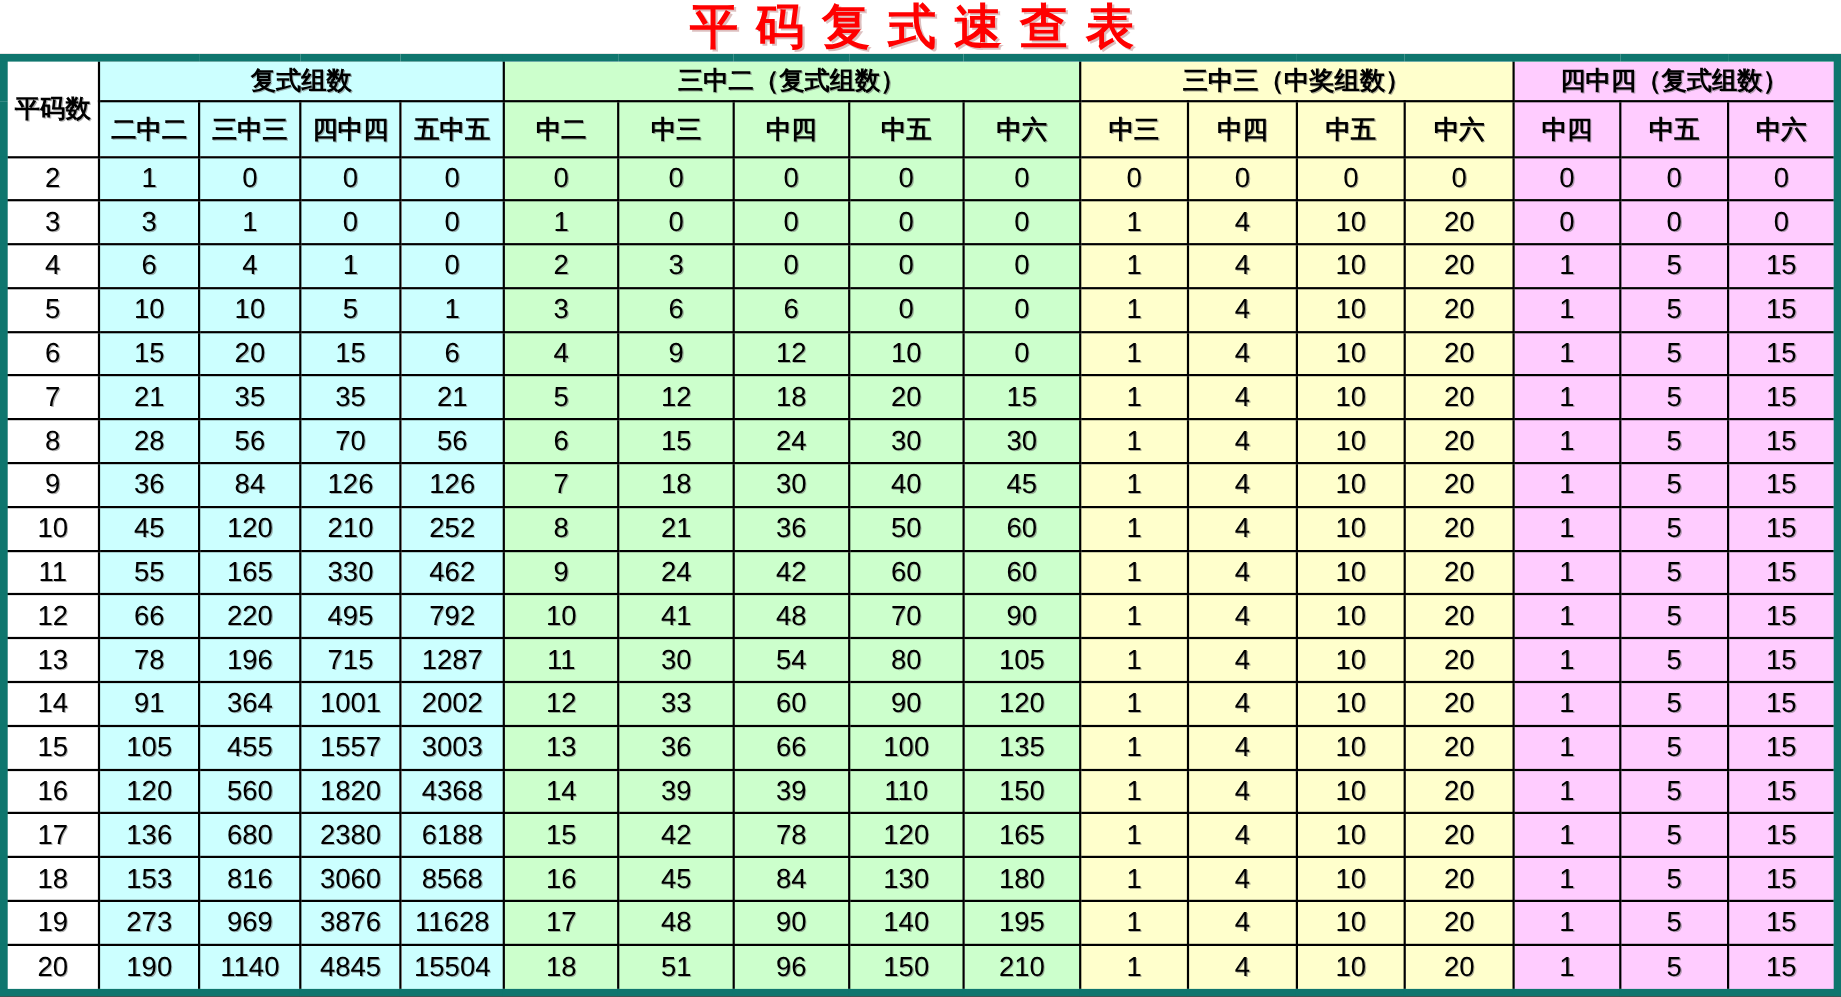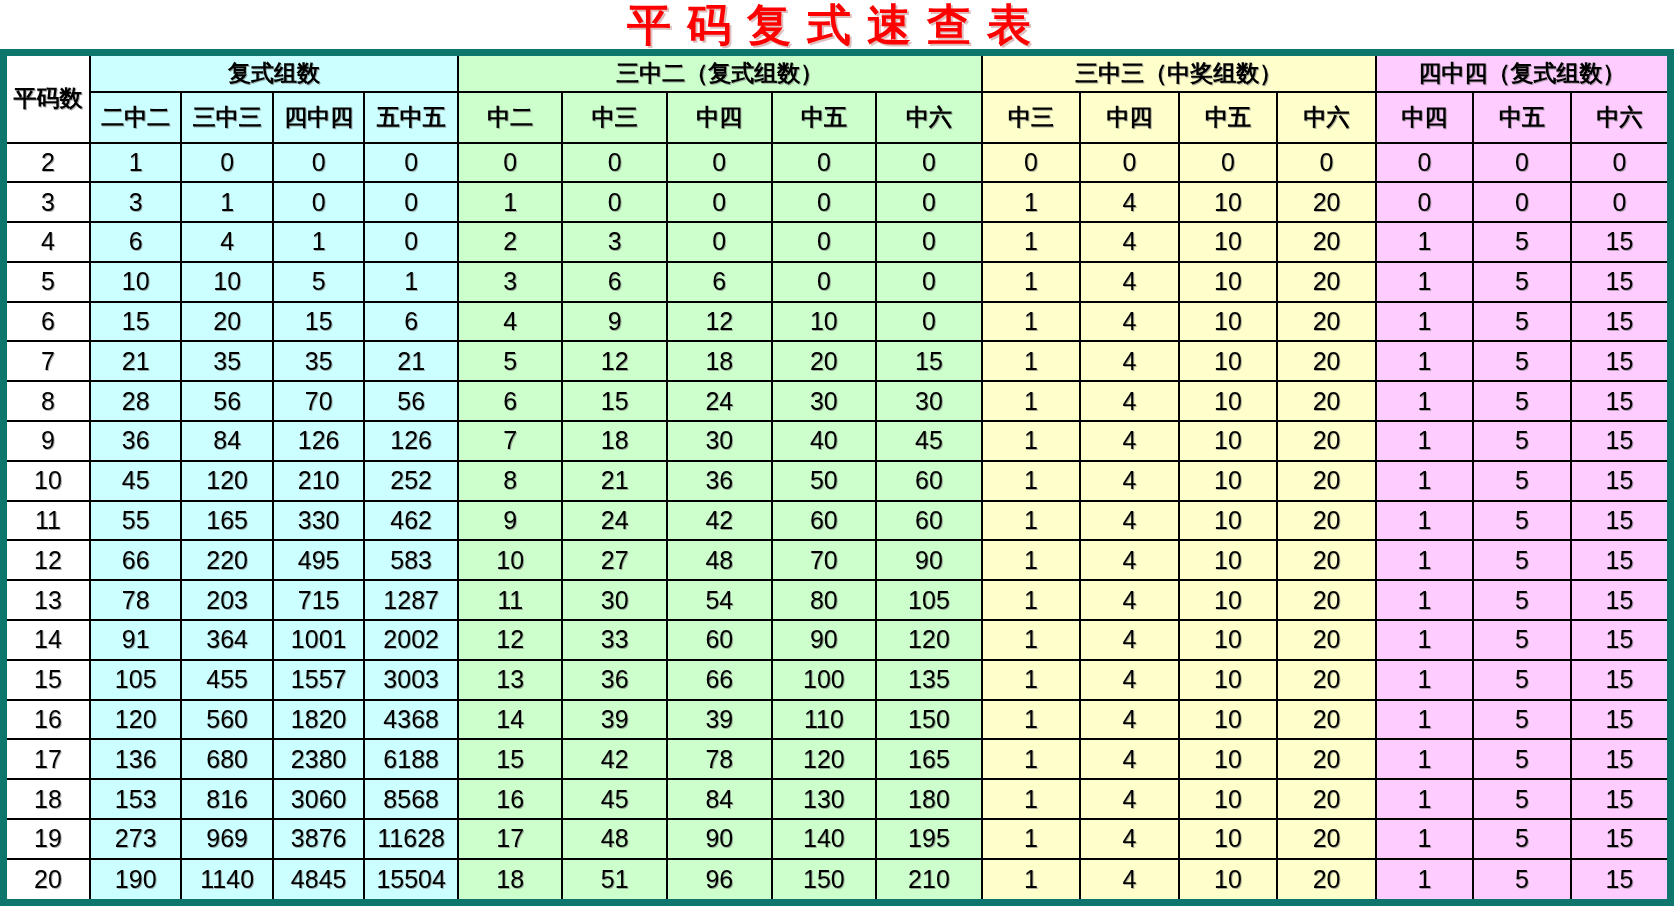--- a/index.html
+++ b/index.html
@@ -313,38 +313,38 @@
             <td class="c-yellow">20</td>
             <td class="c-pink sec-start">1</td>
             <td class="c-pink">5</td>
             <td class="c-pink">15</td>
           </tr>
           <tr>
             <td class="c-white">12</td>
             <td class="c-cyan sec-start">66</td>
             <td class="c-cyan">220</td>
             <td class="c-cyan">495</td>
-            <td class="c-cyan">583</td>
+            <td class="c-cyan">792</td>
             <td class="c-green sec-start">10</td>
-            <td class="c-green">27</td>
+            <td class="c-green">41</td>
             <td class="c-green">48</td>
             <td class="c-green">70</td>
             <td class="c-green">90</td>
             <td class="c-yellow sec-start">1</td>
             <td class="c-yellow">4</td>
             <td class="c-yellow">10</td>
             <td class="c-yellow">20</td>
             <td class="c-pink sec-start">1</td>
             <td class="c-pink">5</td>
             <td class="c-pink">15</td>
           </tr>
           <tr>
             <td class="c-white">13</td>
             <td class="c-cyan sec-start">78</td>
-            <td class="c-cyan">203</td>
+            <td class="c-cyan">196</td>
             <td class="c-cyan">715</td>
             <td class="c-cyan">1287</td>
             <td class="c-green sec-start">11</td>
             <td class="c-green">30</td>
             <td class="c-green">54</td>
             <td class="c-green">80</td>
             <td class="c-green">105</td>
             <td class="c-yellow sec-start">1</td>
             <td class="c-yellow">4</td>
             <td class="c-yellow">10</td>

